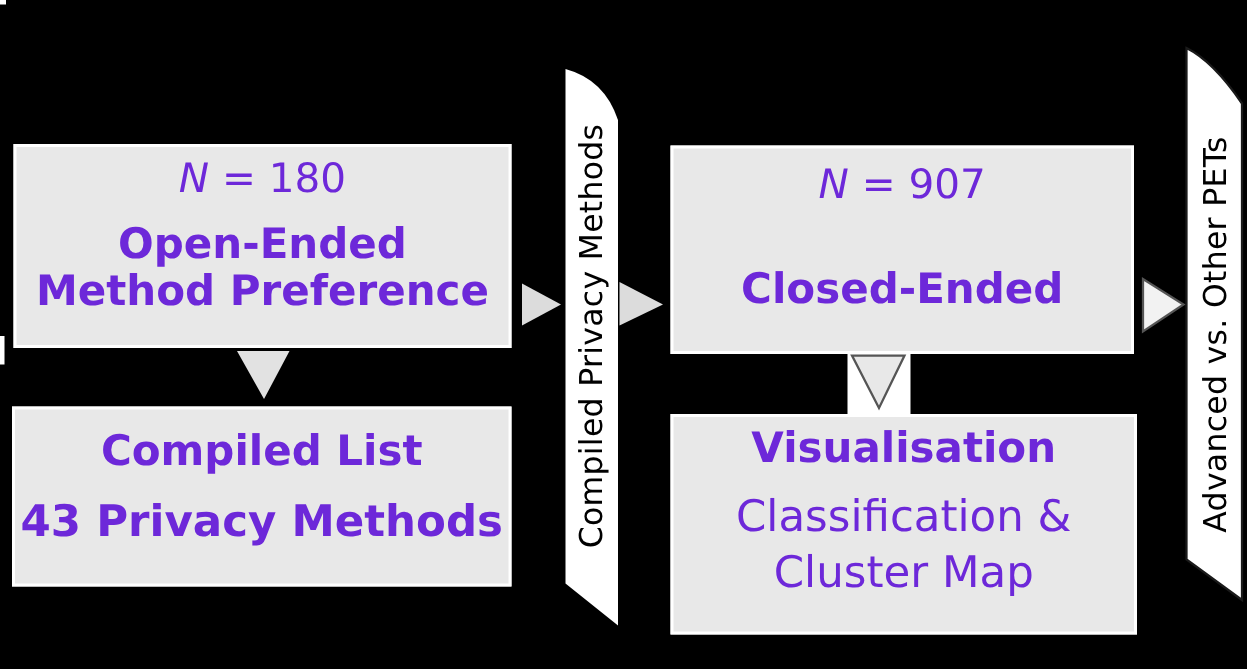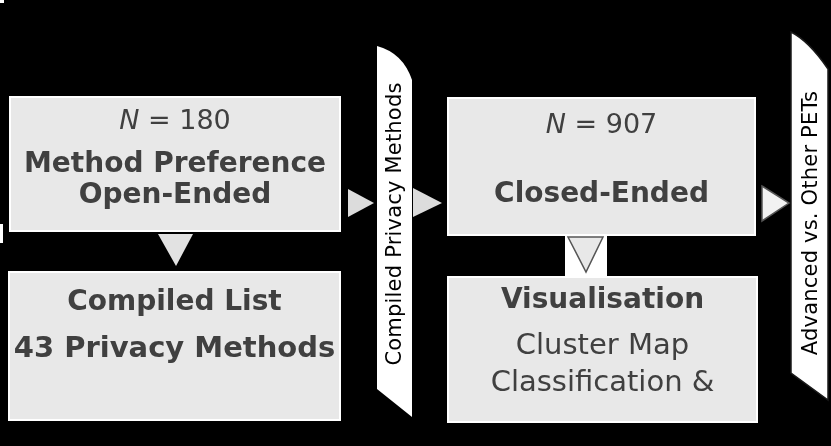--- a/index.html
+++ b/index.html
@@ -14,24 +14,24 @@
   .shapes { position: absolute; left: 0; top: 0; width: 831px; height: 446px; }
   .box {
     position: absolute;
     background: #e8e8e8;
     border: 2px solid #ffffff;
     box-sizing: border-box;
     display: flex;
     flex-direction: column;
     align-items: center;
     text-align: center;
-    color: #404040;
+    color: #6d28d9;
   }
   .box-open-ended   { left: 9px;   top: 96px;  width: 332px; height: 136px; }
-  .box-compiled     { left: 8px;   top: 271px; width: 333px; height: 150px; }
+  .box-compiled     { left: 8px;   top: 271px; width: 333px; height: 120px; }
   .box-closed-ended { left: 447px; top: 97px;  width: 309px; height: 139px; }
   .box-visualise    { left: 447px; top: 276px; width: 311px; height: 147px; }
 
   .nlabel { font-size: 27px; line-height: 32px; font-style: normal; }
   .nlabel .nsym { font-style: italic; }
   .btitle { font-weight: bold; font-size: 28px; line-height: 31px; }
   .body-text { font-size: 29px; line-height: 37px; }
 
   .box-open-ended .nlabel { margin-top: 6px; }
   .box-open-ended .btitle { margin-top: 11px; }
@@ -77,43 +77,43 @@
 
     <rect x="0" y="0" width="4" height="3" fill="#ffffff"></rect>
     <rect x="0" y="224" width="3" height="19" fill="#ffffff"></rect>
   </svg>
 
   <div class="box box-open-ended">
     <div class="nlabel">
       <span class="nsym">N</span><span> = 180</span>
     </div>
     <div class="btitle">
+      <div>Open-Ended</div>
       <div>Method Preference</div>
-      <div>Open-Ended</div>
     </div>
   </div>
 
   <div class="box box-compiled">
     <div class="btitle">Compiled List</div>
     <div class="body-text">
       <div>43 Privacy Methods</div>
     </div>
   </div>
 
   <div class="box box-closed-ended">
     <div class="nlabel">
       <span class="nsym">N</span><span> = 907</span>
     </div>
     <div class="btitle">Closed-Ended</div>
   </div>
 
   <div class="box box-visualise">
     <div class="btitle">Visualisation</div>
     <div class="body-text">
+      <div>Classification &amp;</div>
       <div>Cluster Map</div>
-      <div>Classification &amp;</div>
     </div>
   </div>
 
   <div class="vtext vtext-middle">Compiled Privacy Methods</div>
   <div class="vtext vtext-right">Advanced vs. Other PETs</div>
 
 </div>
 
 </body></html>

